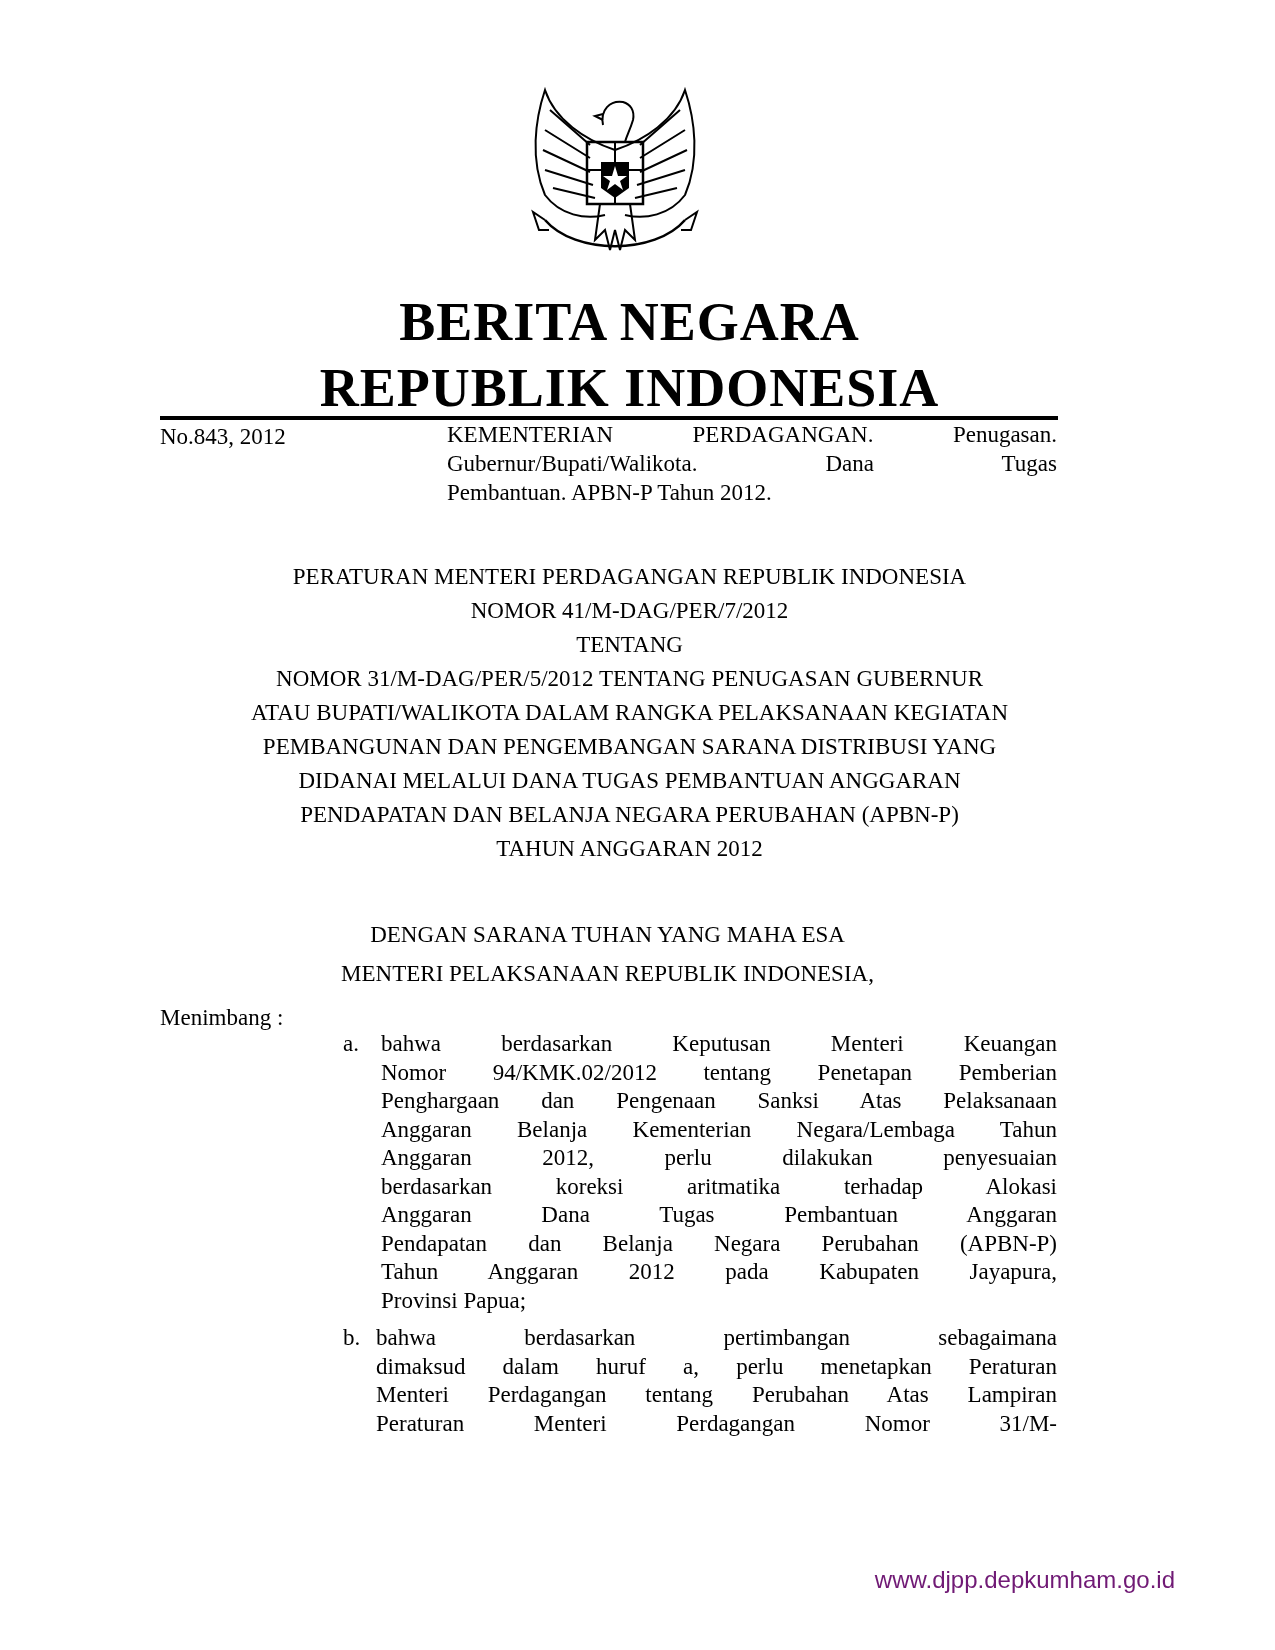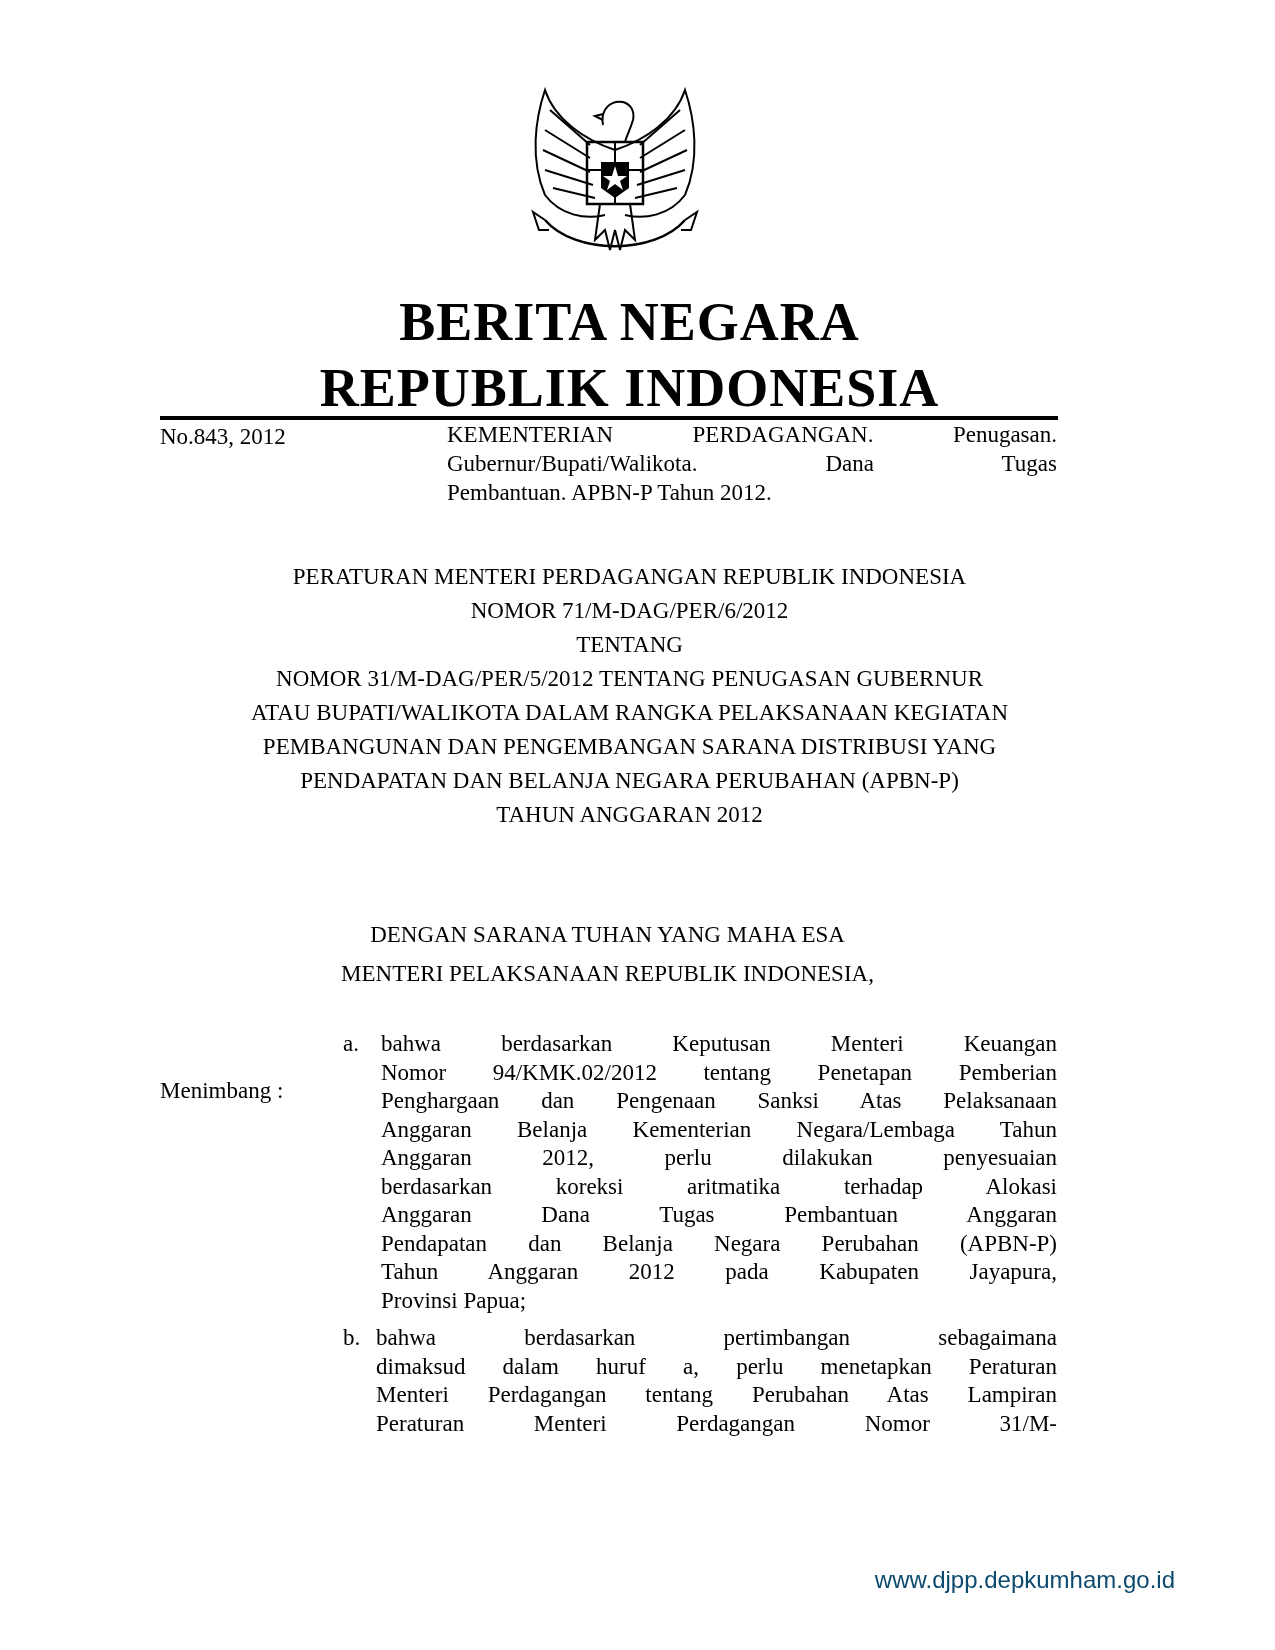--- a/index.html
+++ b/index.html
@@ -11,30 +11,30 @@
   .t1 { top:292px; left:-8px; }
   .t2 { top:358px; left:-8px; }
   .rule { position:absolute; left:160px; width:898px; top:416px; height:4px; background:#000; }
   .no { position:absolute; left:160px; top:424px; font-size:23px; }
   .summary { position:absolute; left:447px; top:420px; width:610px; font-size:23px; line-height:29px; text-align:justify; text-align-last:justify; }
   .summary .last { text-align-last:left; }
   .centerblock { position:absolute; left:0; width:1215px; text-align:center; font-size:23px; }
   .heading { top:560px; line-height:34px; }
   .heading div { height:34px;margin-left:44px; }
   .opening { top:915px; line-height:39px; }
-  .menimbang-label { position:absolute; left:160px; top:1078px; font-size:23px; }
+  .menimbang-label { position:absolute; left:160px; top:1005px; font-size:23px; }
   .item { position:absolute; font-size:23px; line-height:28.5px; }
   .item .letter { position:absolute; left:0; top:0; }
   .item .body { position:absolute; left:38px; top:0; width:676px; }
   .item .line { text-align:justify; text-align-last:justify; white-space:nowrap; display:block; }
   .item .line.l { text-align-last:left; }
   .ia { left:343px; top:1030px; }
   .ib { left:343px; top:1324px; }
   .footer { position:absolute; right:100px; top:1566px; font-family:"Liberation Sans","DejaVu Sans",sans-serif;
-            font-size:24px; color:#0c4a6e; }
+            font-size:24px; color:#701a75; }
 </style>
 </head>
 <body>
 
 <div class="emblem">
   <svg viewBox="0 0 200 190" width="200" height="190">
     <g fill="none" stroke="#000" stroke-width="2">
 
       <path d="M100 70 C70 60 40 40 30 10 C20 40 15 80 30 115 C45 135 70 140 90 135"></path>
       <path d="M35 30 L75 65 M30 50 L75 78 M28 70 L75 92 M30 90 L78 105 M38 108 L80 118"></path>
@@ -66,25 +66,26 @@
 
 <div class="no">No.843, 2012</div>
 <div class="summary">
   <div style="text-align-last:justify">KEMENTERIAN PERDAGANGAN. Penugasan.</div>
   <div style="text-align-last:justify">Gubernur/Bupati/Walikota. Dana Tugas</div>
   <div class="last">Pembantuan. APBN-P Tahun 2012.</div>
 </div>
 
 <div class="centerblock heading">
   <div>PERATURAN MENTERI PERDAGANGAN REPUBLIK INDONESIA</div>
-  <div>NOMOR 71/M-DAG/PER/6/2012</div>
+  <div>NOMOR 41/M-DAG/PER/7/2012</div>
   <div>TENTANG</div>
   <div>NOMOR 31/M-DAG/PER/5/2012 TENTANG PENUGASAN GUBERNUR</div>
   <div>ATAU BUPATI/WALIKOTA DALAM RANGKA PELAKSANAAN KEGIATAN</div>
   <div>PEMBANGUNAN DAN PENGEMBANGAN SARANA DISTRIBUSI YANG</div>
+  <div>DIDANAI MELALUI DANA TUGAS PEMBANTUAN ANGGARAN</div>
   <div>PENDAPATAN DAN BELANJA NEGARA PERUBAHAN (APBN-P)</div>
   <div>TAHUN ANGGARAN 2012</div>
 </div>
 
 <div class="centerblock opening">
   <div>DENGAN SARANA TUHAN YANG MAHA ESA</div>
   <div>MENTERI PELAKSANAAN REPUBLIK INDONESIA,</div>
 </div>
 
 <div class="menimbang-label">Menimbang :</div>

